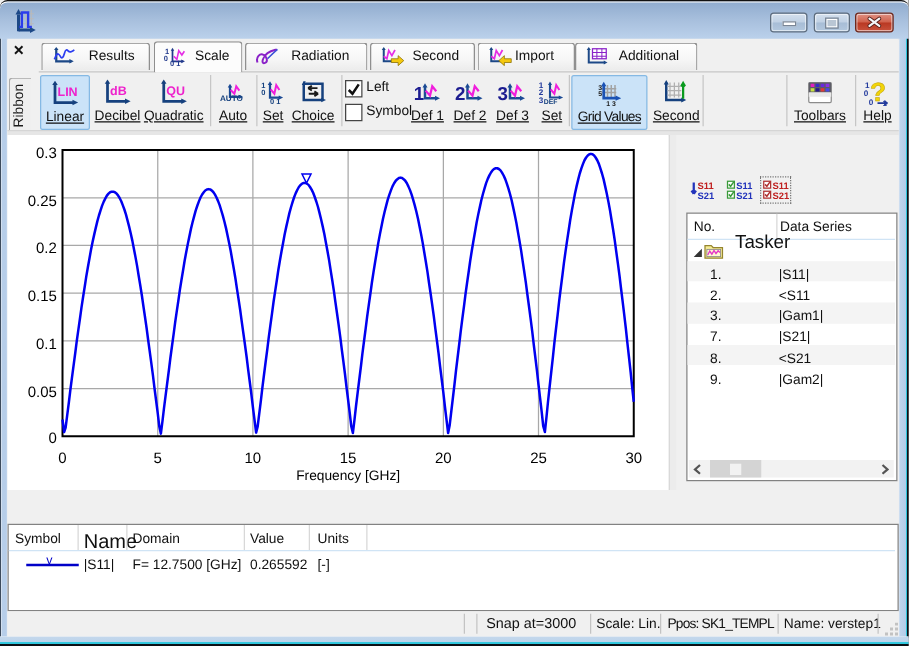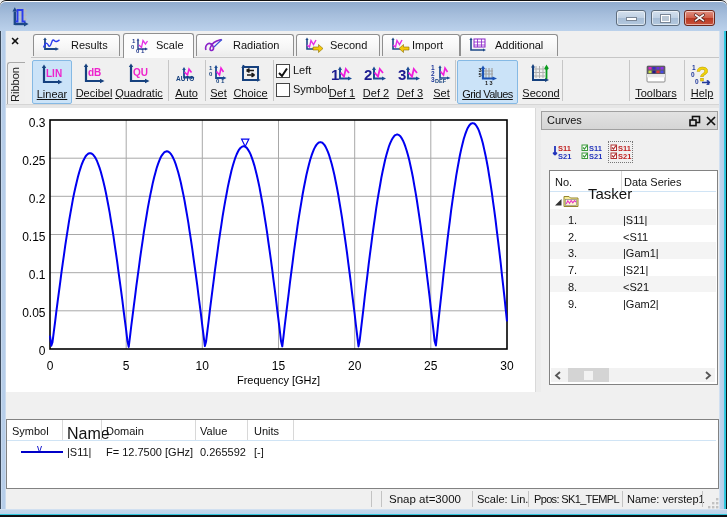--- a/index.html
+++ b/index.html
@@ -341,30 +341,20 @@
             <text x="348.7" y="262">20</text>
             <text x="424.8" y="262">25</text>
             <text x="501" y="262">30</text>
       <text x="272.5" y="276.4" font-size="11">Frequency [GHz]</text>
      </g>
     </g>
    </svg>
   </div>
   <div id="splitter"></div>
   <div id="curves">
-    <div class="dtitle" style="left:0;top:3px;width:175px;height:17px">
-        <span style="position:absolute;left:5px;top:2px">Curves</span>
-      <svg style="position:absolute;left:147px;top:3px" width="12" height="12" viewBox="0 0 12 12">
-          <rect x="3.5" y="1.5" width="7" height="6" fill="none" stroke="#111" stroke-width="1.6"></rect>
-          <rect x="1" y="5" width="6" height="5.6" fill="#dcdcdc" stroke="#111" stroke-width="1.6"></rect>
-        </svg>
-      <svg style="position:absolute;left:163px;top:3px" width="12" height="12" viewBox="0 0 12 12">
-          <path d="M2 2 L10 10 M10 2 L2 10" stroke="#111" stroke-width="1.7"></path>
-        </svg>
-    </div>
     <div class="abs" style="left:9px;top:34px;width:22px;height:20px">
       <svg width="22" height="20" viewBox="0 0 22 20">
           <path d="M5 4 V13 M5 13 L3.2 10.5 M5 13 L6.8 10.5" stroke="#2233bb" stroke-width="1.8" fill="none"></path>
           <text x="8" y="9" font-size="7.5" font-weight="bold" fill="#c02020" font-family="Liberation Sans">S11</text>
           <text x="8" y="17" font-size="7.5" font-weight="bold" fill="#2233bb" font-family="Liberation Sans">S21</text>
         </svg></div>
     <div class="abs" style="left:39px;top:34px;width:22px;height:20px">
       <svg width="22" height="20" viewBox="0 0 22 20">
           <rect x="2" y="3" width="5.5" height="5.5" fill="#fff" stroke="#3a9a3a"></rect>
           <path d="M3 5.5 L4.5 7 L7 3.5" stroke="#3a9a3a" stroke-width="1.2" fill="none"></path>

